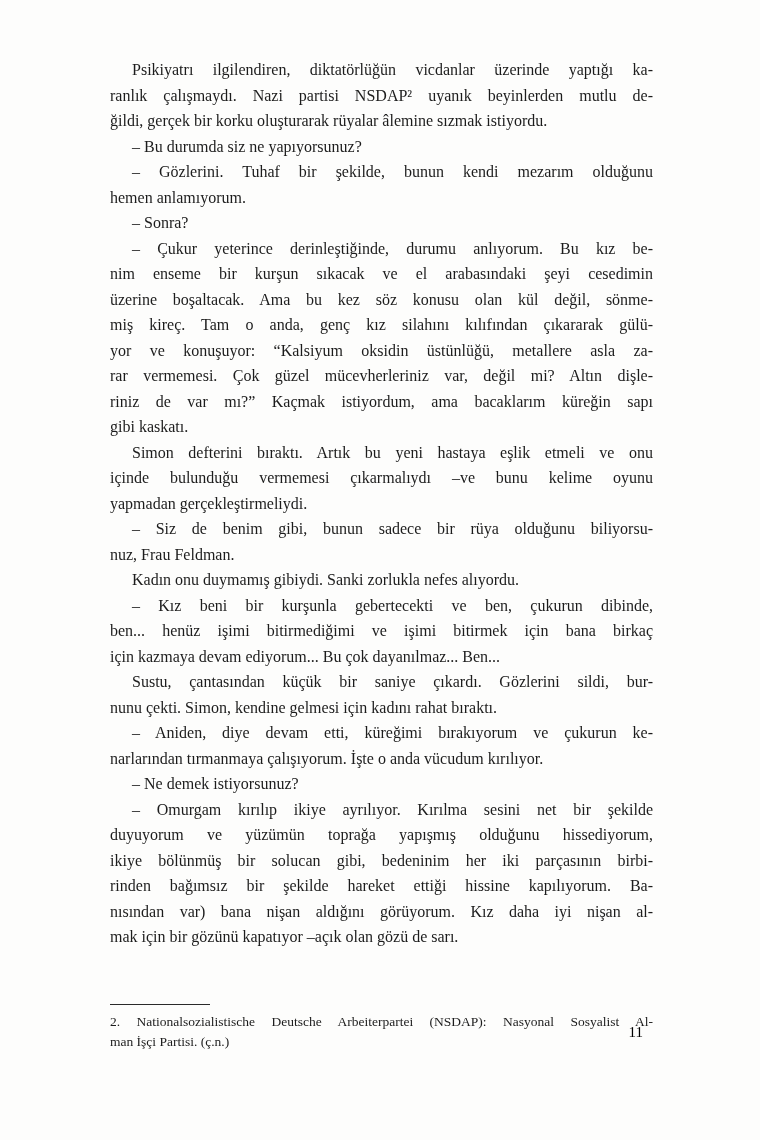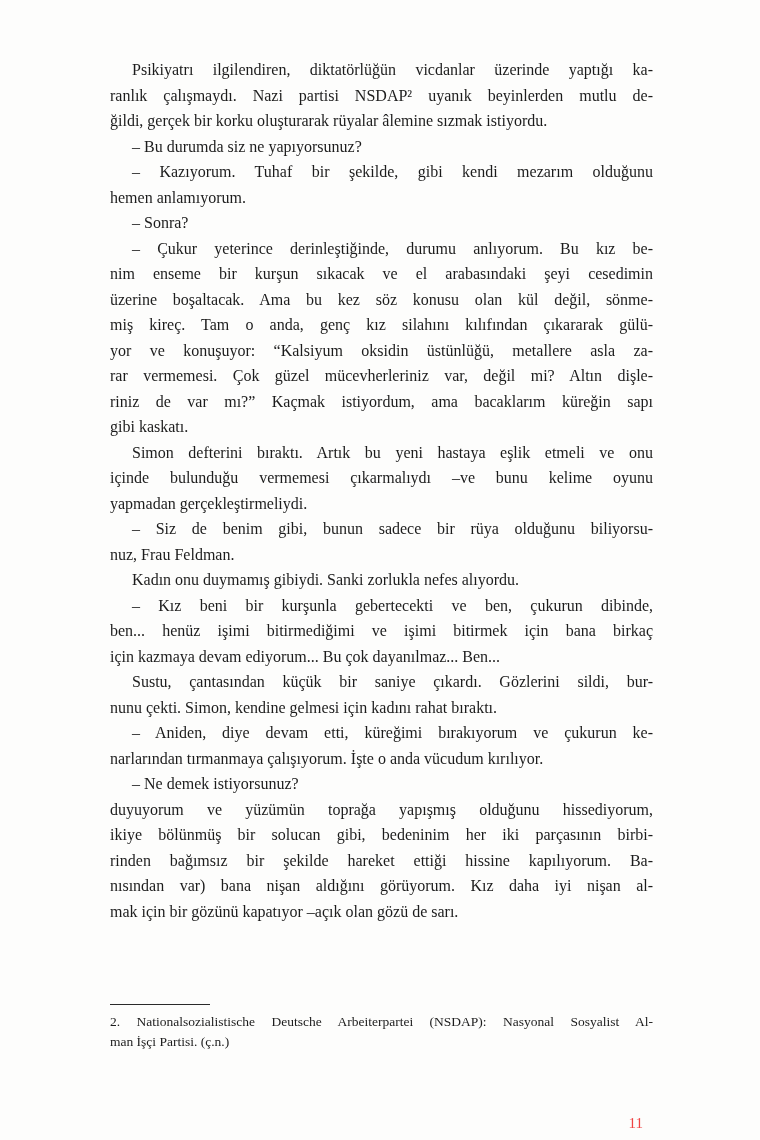--- a/index.html
+++ b/index.html
@@ -64,45 +64,45 @@
   .fn-line {
     text-align: justify;
     text-align-last: justify;
   }
   .fn-line.last {
     text-align-last: left;
   }
   .page-number {
     position: absolute;
     left: 110px;
-    top: 1115px;
+    top: 1024px;
     width: 543px;
     text-align: right;
     padding-right: 10px;
     box-sizing: border-box;
     font-size: 15px;
-    color: #ef4444;
+    color: #000000;
   }
 </style>
 </head>
 <body>
 
 <div class="page">
 
   <div class="text-block">
       <div class="para">
         <div class="line first">Psikiyatrı ilgilendiren, diktatörlüğün vicdanlar üzerinde yaptığı ka-</div>
         <div class="line">ranlık çalışmaydı. Nazi partisi NSDAP² uyanık beyinlerden mutlu de-</div>
         <div class="line last">ğildi, gerçek bir korku oluşturarak rüyalar âlemine sızmak istiyordu.</div>
       </div>
       <div class="para">
         <div class="line first last">– Bu durumda siz ne yapıyorsunuz?</div>
       </div>
       <div class="para">
-        <div class="line first">– Kazıyorum. Tuhaf bir şekilde, gibi kendi mezarım olduğunu</div>
+        <div class="line first">– Gözlerini. Tuhaf bir şekilde, bunun kendi mezarım olduğunu</div>
         <div class="line last">hemen anlamıyorum.</div>
       </div>
       <div class="para">
         <div class="line first last">– Sonra?</div>
       </div>
       <div class="para">
         <div class="line first">– Çukur yeterince derinleştiğinde, durumu anlıyorum. Bu kız be-</div>
         <div class="line">nim enseme bir kurşun sıkacak ve el arabasındaki şeyi cesedimin</div>
         <div class="line">üzerine boşaltacak. Ama bu kez söz konusu olan kül değil, sönme-</div>
         <div class="line">miş kireç. Tam o anda, genç kız silahını kılıfından çıkararak gülü-</div>
@@ -133,20 +133,21 @@
         <div class="line last">nunu çekti. Simon, kendine gelmesi için kadını rahat bıraktı.</div>
       </div>
       <div class="para">
         <div class="line first">– Aniden, diye devam etti, küreğimi bırakıyorum ve çukurun ke-</div>
         <div class="line last">narlarından tırmanmaya çalışıyorum. İşte o anda vücudum kırılıyor.</div>
       </div>
       <div class="para">
         <div class="line first last">– Ne demek istiyorsunuz?</div>
       </div>
       <div class="para">
+        <div class="line first">– Omurgam kırılıp ikiye ayrılıyor. Kırılma sesini net bir şekilde</div>
         <div class="line">duyuyorum ve yüzümün toprağa yapışmış olduğunu hissediyorum,</div>
         <div class="line">ikiye bölünmüş bir solucan gibi, bedeninim her iki parçasının birbi-</div>
         <div class="line">rinden bağımsız bir şekilde hareket ettiği hissine kapılıyorum. Ba-</div>
         <div class="line">nısından var) bana nişan aldığını görüyorum. Kız daha iyi nişan al-</div>
         <div class="line last">mak için bir gözünü kapatıyor –açık olan gözü de sarı.</div>
       </div>
     </div>
 
   <div class="footnote-block">
     <div class="footnote-rule"></div>

